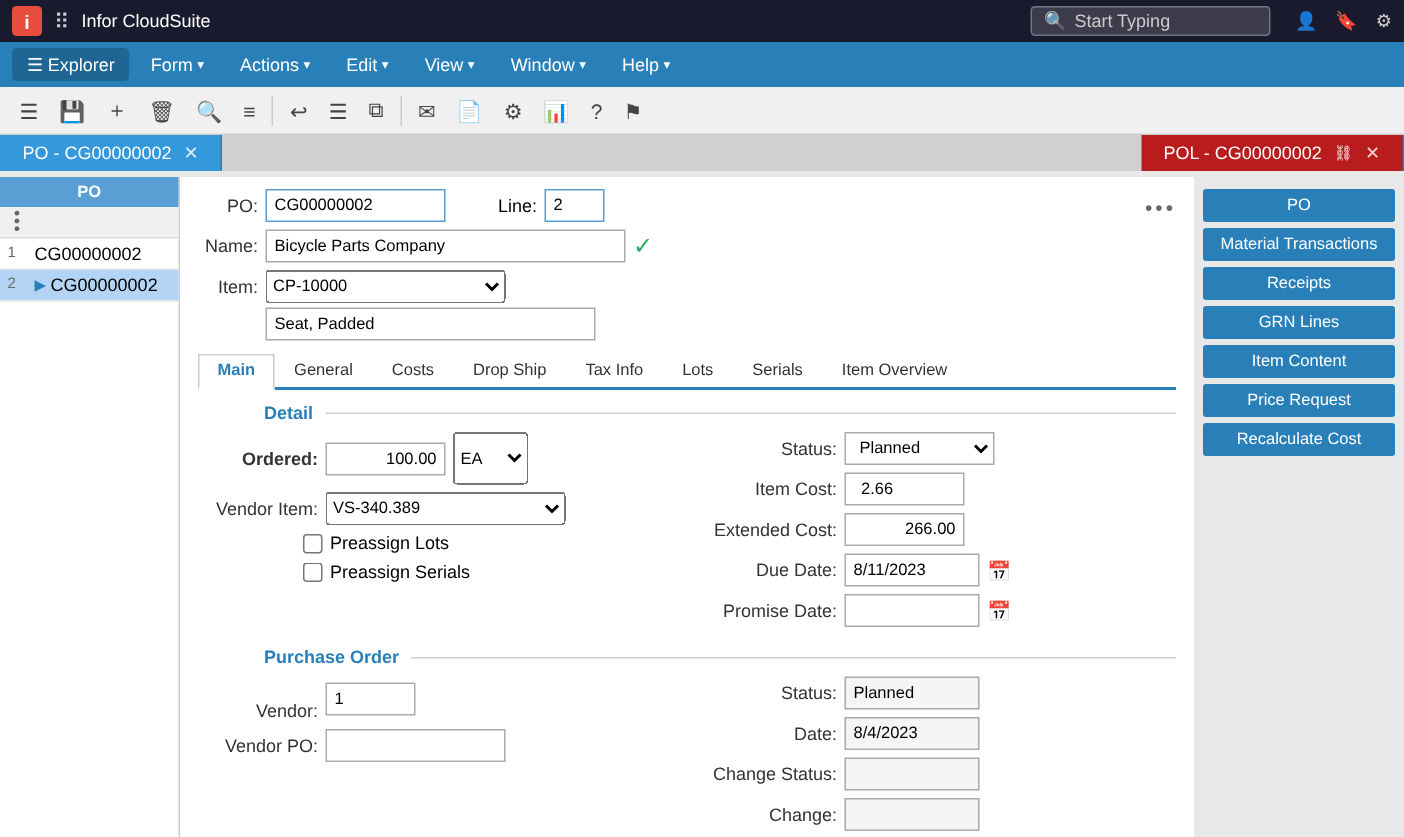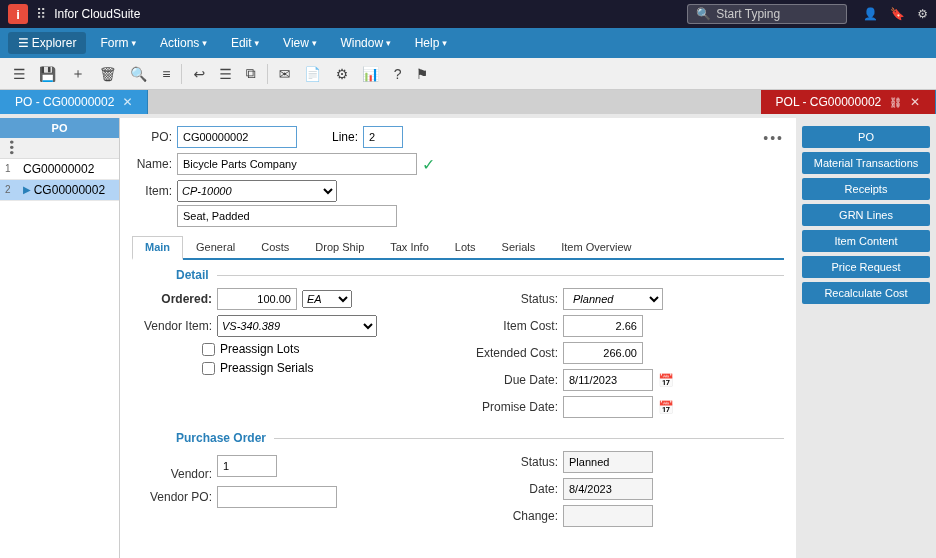--- a/index.html
+++ b/index.html
@@ -268,21 +268,21 @@
     
     .cal-icon {
       color: #555;
       font-size: 13px;
       cursor: pointer;
     }
 
     
     .green-check { color: #27ae60; font-size: 16px; }
 
-    select { font-size: 11px; height: 22px; font-style: italic; }
+    select { font-size: 11px; height: 22px; }
 
     .item-row {
       display: flex;
       align-items: center;
       gap: 5px;
       margin-bottom: 3px;
     }
 
     .vendor-item-row {
       display: flex;
@@ -448,21 +448,21 @@
 
       <div class="section-header">
         <span>Detail</span>
       </div>
 
       <div class="two-col">
         <div class="col-left">
           <div class="field-row">
             <span class="field-label" style="min-width:80px;font-weight:bold;">Ordered:</span>
             <input class="field-input" style="width: 80px; text-align: right;" type="text" value="100.00">
-            <select style="width:50px;font-size:11px;height:18px;">
+            <select style="width:50px;font-size:11px;height:35px;">
               <option>EA</option>
             </select>
           </div>
           <div class="vendor-item-row field-row">
             <span class="field-label" style="min-width:80px;">Vendor Item:</span>
             <select style="width:160px;font-size:11px;height:22px;">
               <option>VS-340.389</option>
             </select>
           </div>
           <div class="checkbox-row">
@@ -476,21 +476,21 @@
         </div>
         <div class="col-right">
           <div class="field-row">
             <span class="field-label" style="min-width:90px;text-align:right;">Status:</span>
             <select class="status-select" style="width:100px;">
               <option>Planned</option>
             </select>
           </div>
           <div class="field-row">
             <span class="field-label" style="min-width:90px;text-align:right;">Item Cost:</span>
-            <input class="field-input" style="width: 80px; text-align: right; padding-left: 10px;" type="text" value="2.66">
+            <input class="field-input" style="width: 80px;  padding-left: 10px;" type="text" value="2.66">
           </div>
           <div class="field-row">
             <span class="field-label" style="min-width:90px;text-align:right;">Extended Cost:</span>
             <input class="field-input" style="width: 80px; text-align: right;" type="text" value="266.00">
           </div>
           <div class="field-row">
             <span class="field-label" style="min-width:90px;text-align:right;">Due Date:</span>
             <input class="field-input" style="width: 90px;" type="text" value="8/11/2023">
             <span class="cal-icon">📅</span>
           </div>
@@ -518,20 +518,24 @@
           </div>
         </div>
         <div class="col-right">
           <div class="field-row">
             <span class="field-label" style="min-width:90px;text-align:right;">Status:</span>
             <input class="field-input readonly" style="width: 90px;" type="text" value="Planned">
           </div>
           <div class="field-row">
             <span class="field-label" style="min-width:90px;text-align:right;">Date:</span>
             <input class="field-input readonly" style="width: 90px;" type="text" value="8/4/2023">
+          </div>
+          <div class="field-row">
+            <span class="field-label" style="min-width:90px;text-align:right;">Change Status:</span>
+            <input class="field-input readonly" style="width: 90px;" type="text" value="">
           </div>
           <div class="field-row">
             <span class="field-label" style="min-width:90px;text-align:right;">Change:</span>
             <input class="field-input readonly" style="width: 90px;" type="text" value="">
           </div>
         </div>
       </div>
 
     </div>
 

